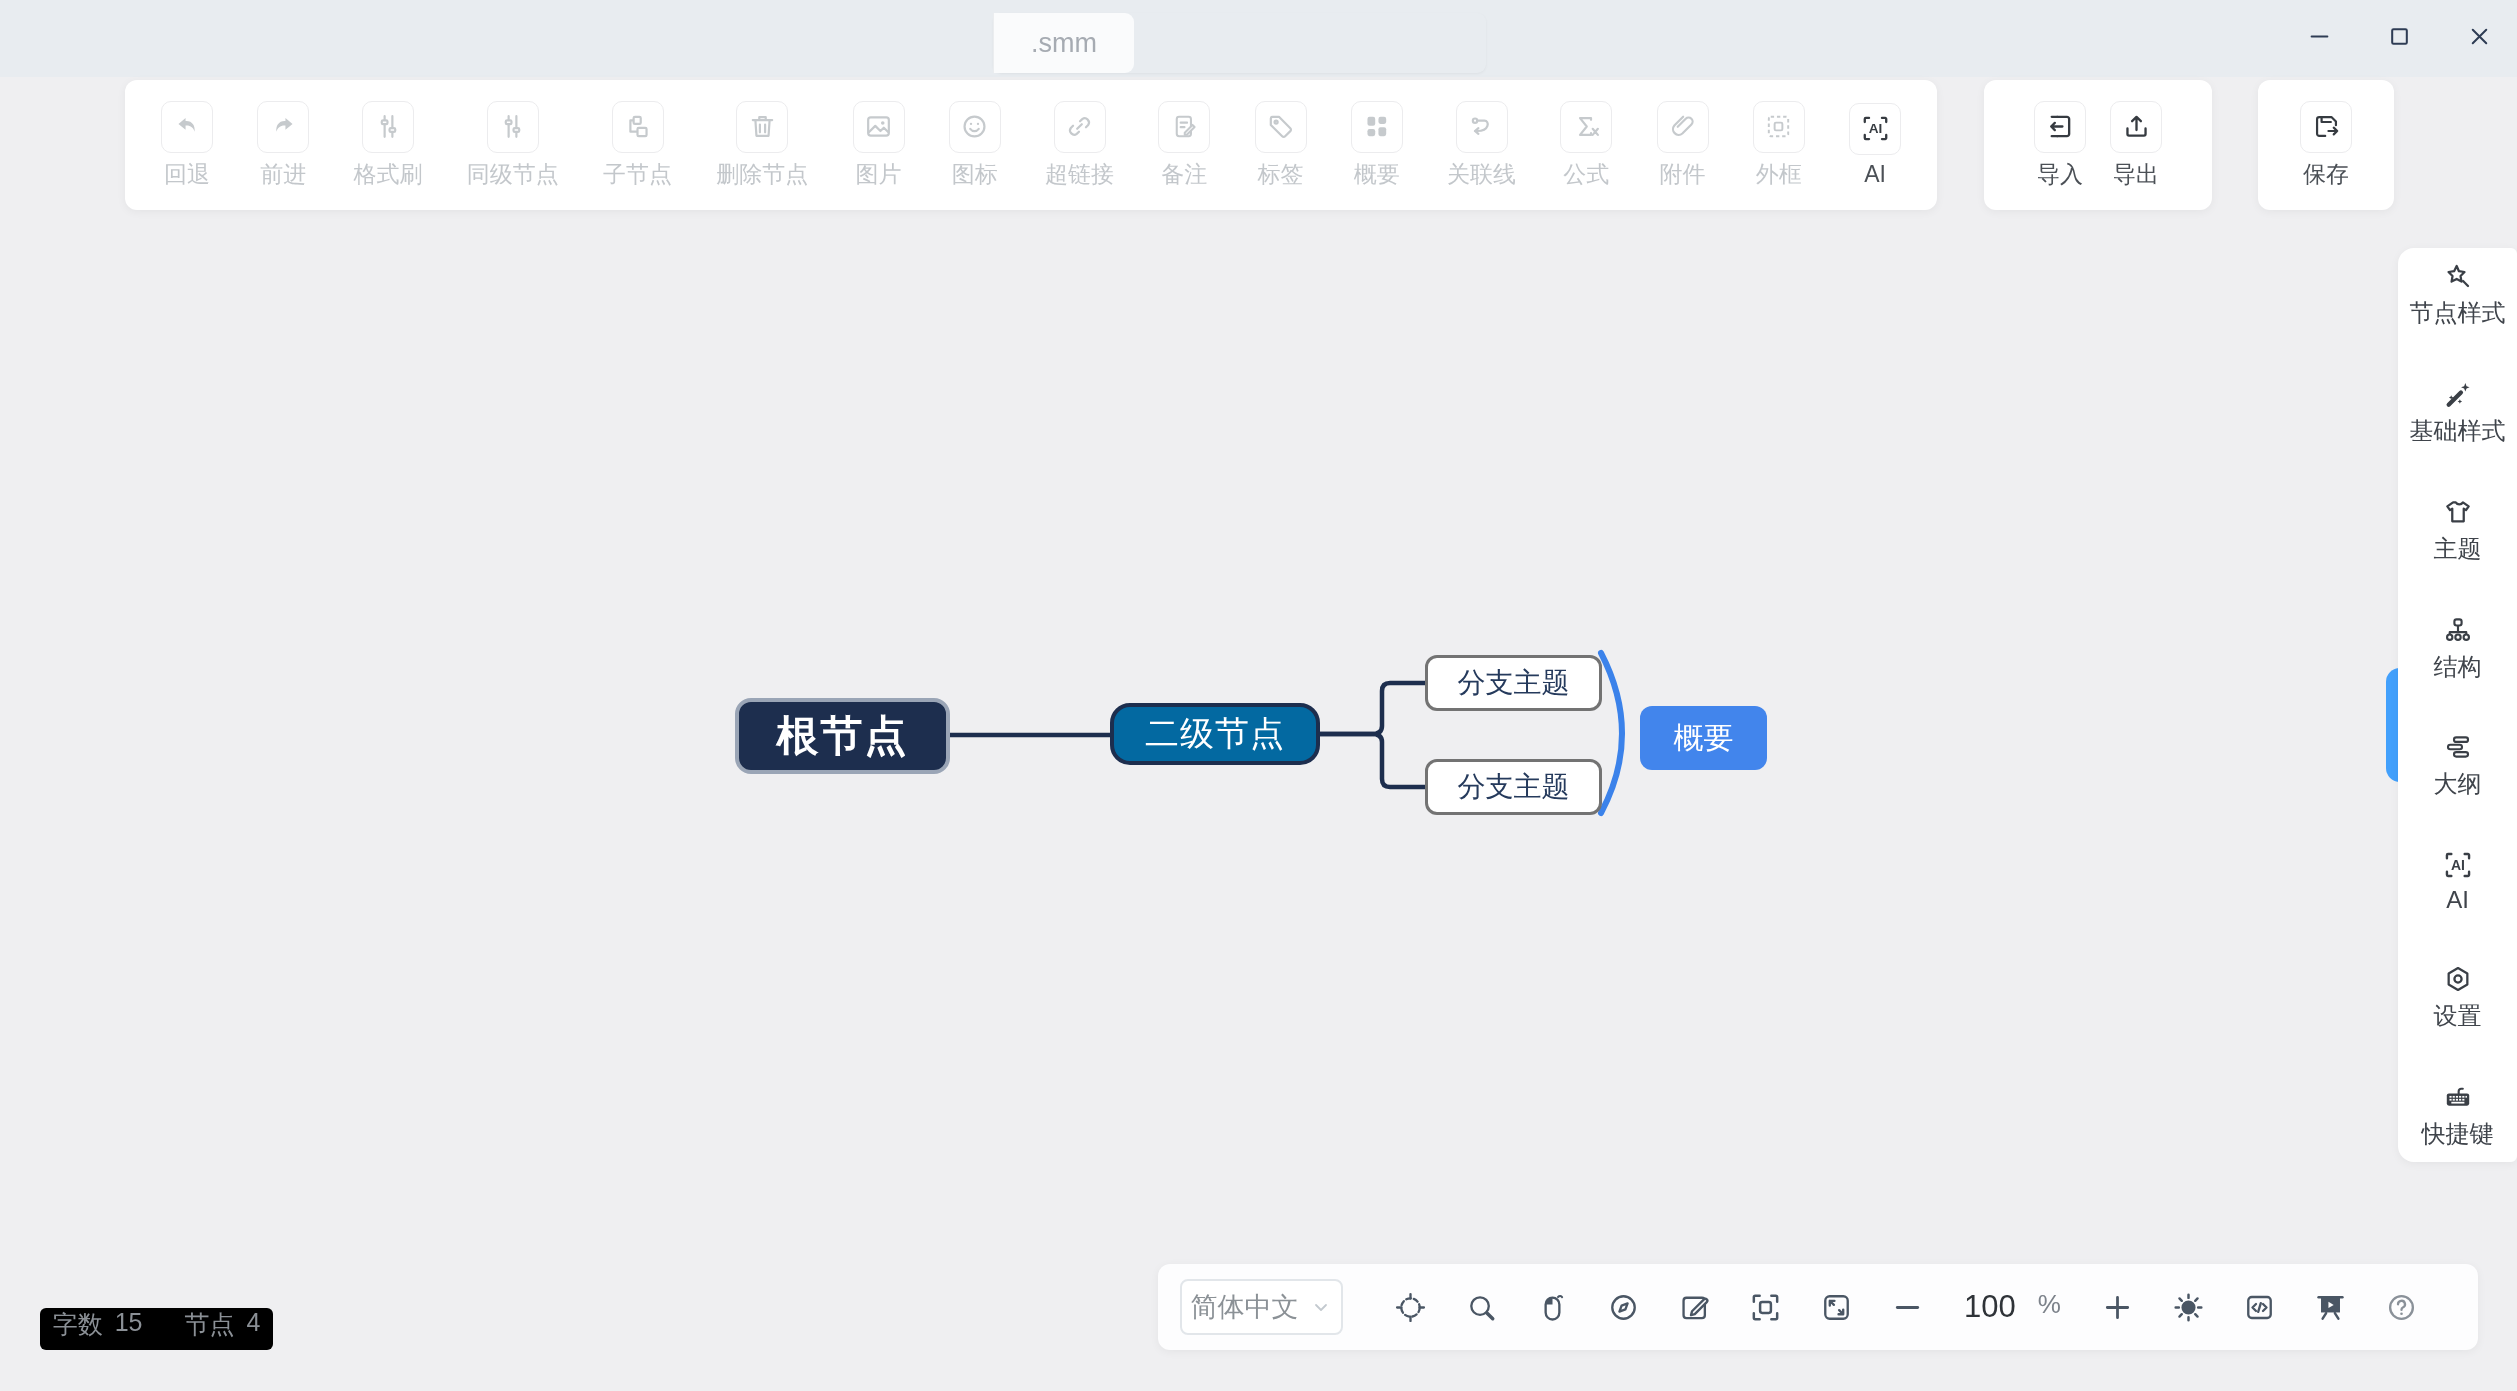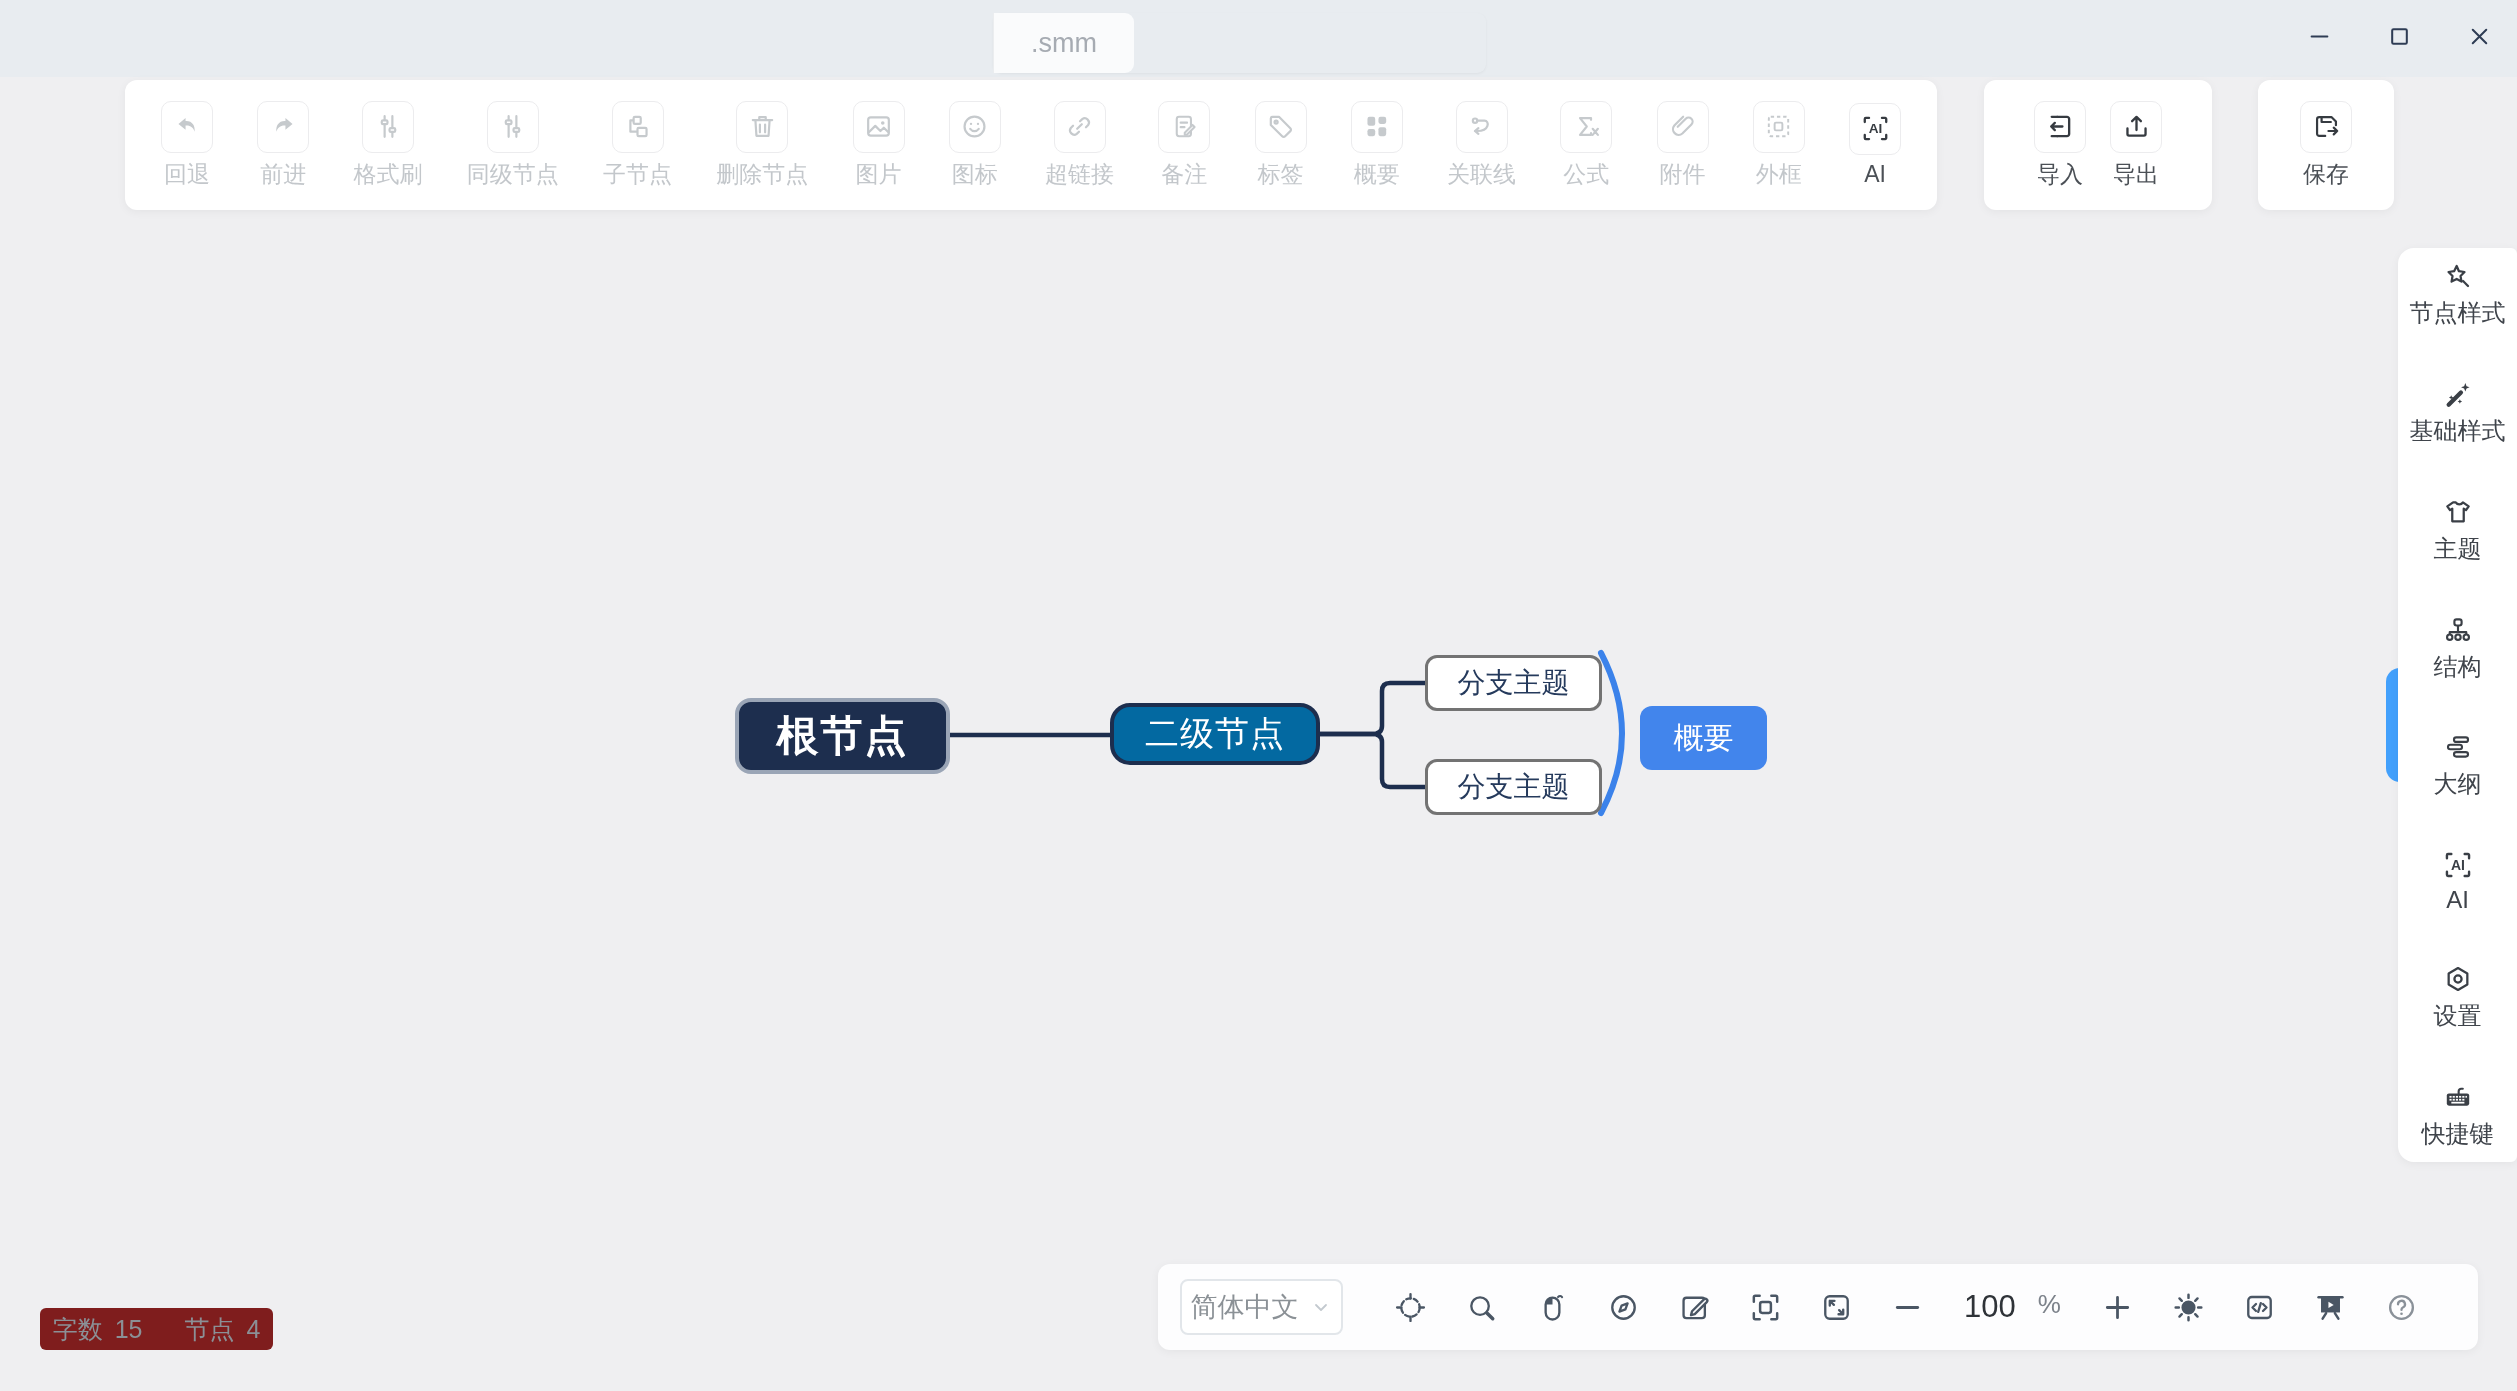--- a/index.html
+++ b/index.html
@@ -75,22 +75,22 @@
   .lang-select svg { width:24px; height:24px; color:#c3c9cf; }
   .bbtn { width:40px; height:40px; display:flex; align-items:center; justify-content:center;
     color:#4a5664; cursor:pointer; flex:none; }
   .bbtn svg { width:35px; height:35px; }
   .zoom-text { display:flex; align-items:flex-start; gap:22px; cursor:default; }
   .zoom-val { font-size:31px; color:#2f3338; }
   .zoom-pct { font-size:26px; color:#7c828a; }
   .help-btn { color:#8a9199; }
 
   
-  .statusbar { position:absolute; left:40px; top:1308px; width:233px; height:42px; background:#7f1d1d;
-    border-radius:6px; display:flex; align-items:center; justify-content:center; gap:12px;
+  .statusbar { position:absolute; left:40px; top:1308px; width:233px; height:42px; background:#000000;
+    border-radius:6px; display:flex; justify-content:center; gap:12px;
     font-size:25px; color:#8b9096; }
   .statusbar .num { color:#8b9096; }
   .status-gap { width:18px; }
 </style>
 </head>
 <body>
 
 <div class="topstrip"></div>
 
 <div class="title-pill">

